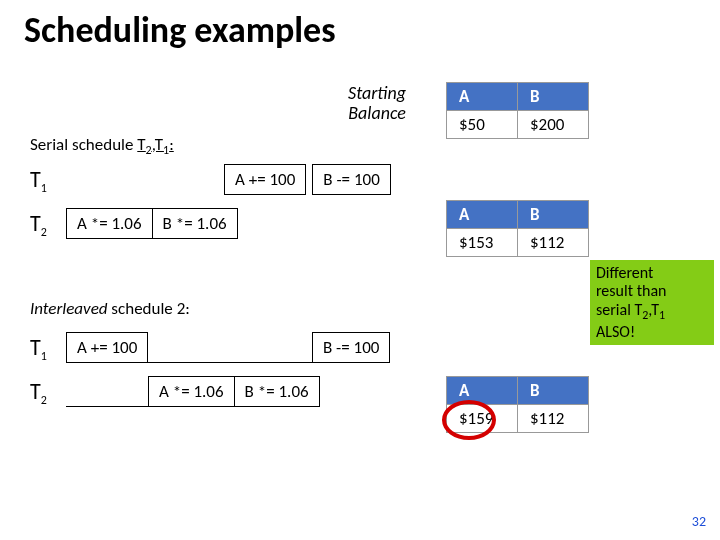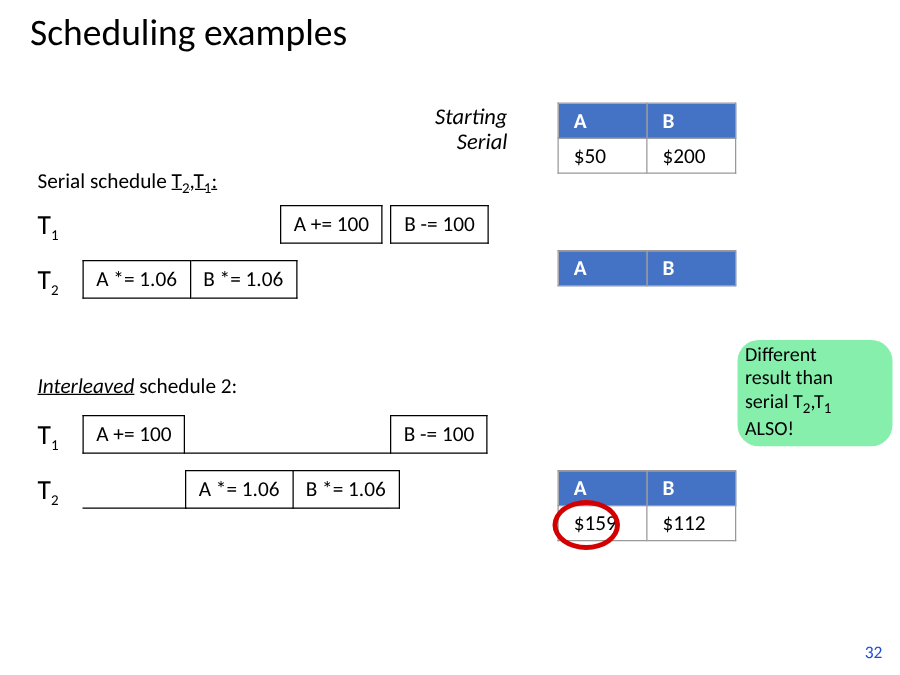--- a/index.html
+++ b/index.html
@@ -9,22 +9,22 @@
     height: 540px;
     background: #fff;
     font-family: "Calibri", "Segoe UI", sans-serif;
     color: #000;
     position: relative;
   }
   .title {
     position: absolute;
     left: 24px;
     top: 8px;
-    font-size: 30px;
-    font-weight: 400;
+    font-size: 36px;
+    font-weight: 700;
   }
   .label-italic {
     font-style: italic;
     font-size: 18px;
   }
   .starting-balance {
     position: absolute;
     left: 348px;
     top: 84px;
     text-align: right;
@@ -84,32 +84,31 @@
     height: 0;
     border-top: 1px solid #000;
   }
   
   .inter-label {
     position: absolute;
     left: 30px;
     top: 298px;
     font-size: 17px;
   }
-  .inter-label .u { text-decoration: underline; }
+  .inter-label .u { }
   
   .note {
     position: absolute;
     left: 590px;
-    top: 272px;
+    top: 260px;
     width: 112px;
-    background: #86efac;
+    background: #84cc16;
     font-size: 16px;
     padding: 4px 6px;
     line-height: 1.15;
-    border-radius: 17px;
   }
   
   .circle {
     position: absolute;
     left: 442px;
     top: 400px;
     width: 46px;
     height: 32px;
     border: 4px solid #d40000;
     border-radius: 50%;
@@ -123,21 +122,21 @@
     color: #1d4ed8;
   }
 </style>
 </head>
 <body>
 
 <div class="title">Scheduling examples</div>
 
 <div class="starting-balance">
   <span class="label-italic">Starting</span><br>
-  <span class="label-italic">Serial</span>
+  <span class="label-italic">Balance</span>
 </div>
 
 <table class="bal-table" style="left:446px; top:82px;">
   <tbody>
       <tr>
     <th>A</th>
     <th>B</th>
   </tr>
   <tr>
     <td>$50</td>
@@ -173,20 +172,24 @@
     <td>B *= 1.06</td>
   </tr>
 </tbody>
   </table>
 
 <table class="bal-table" style="left:446px; top:200px;">
   <tbody>
       <tr>
     <th>A</th>
     <th>B</th>
+  </tr>
+  <tr>
+    <td>$153</td>
+    <td>$112</td>
   </tr>
 </tbody>
   </table>
 
 <div class="inter-label">
   <span class="u" style="font-style:italic;">Interleaved</span><span> schedule 2:</span>
 </div>
 
 <div class="row-label" style="left:30px; top:334px;">
   <span>T</span><span class="sub">1</span>

